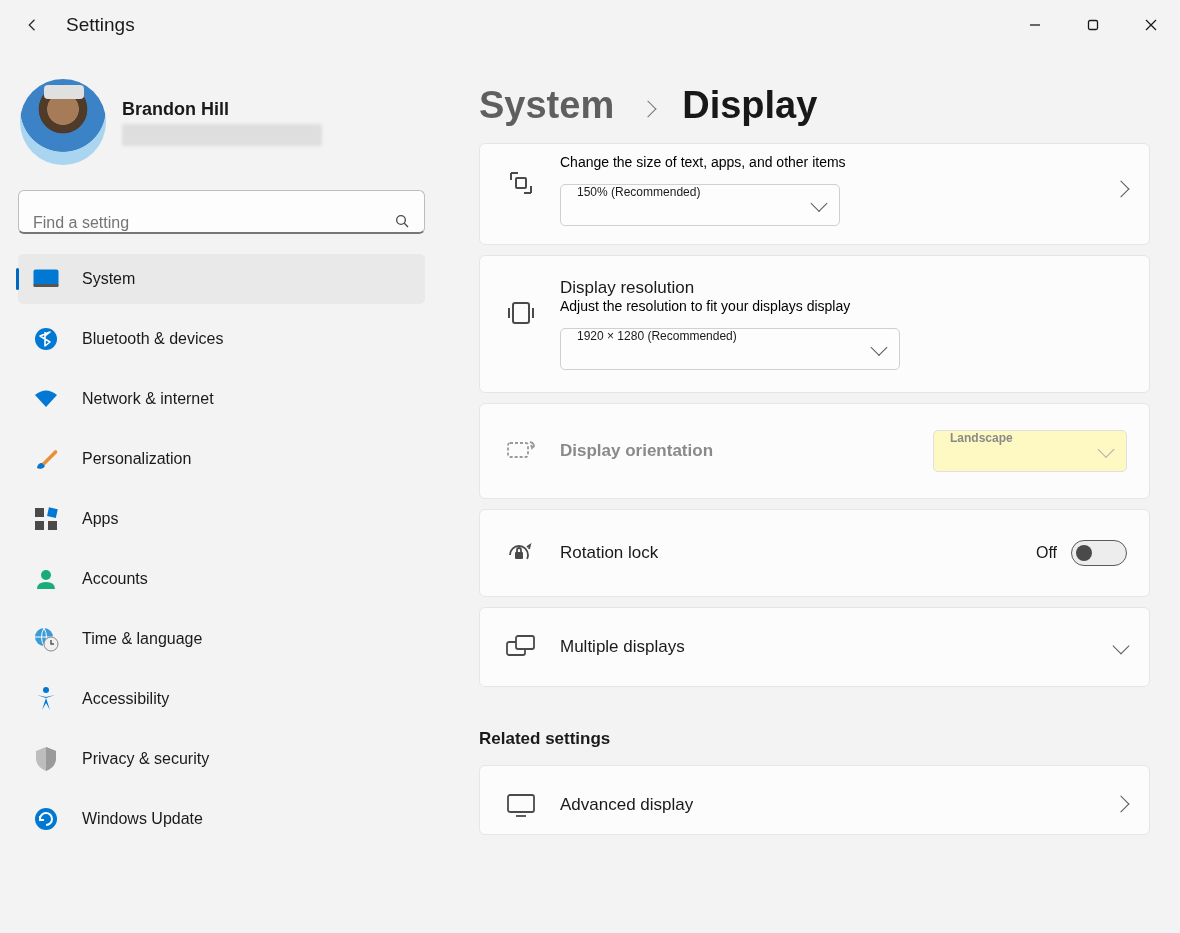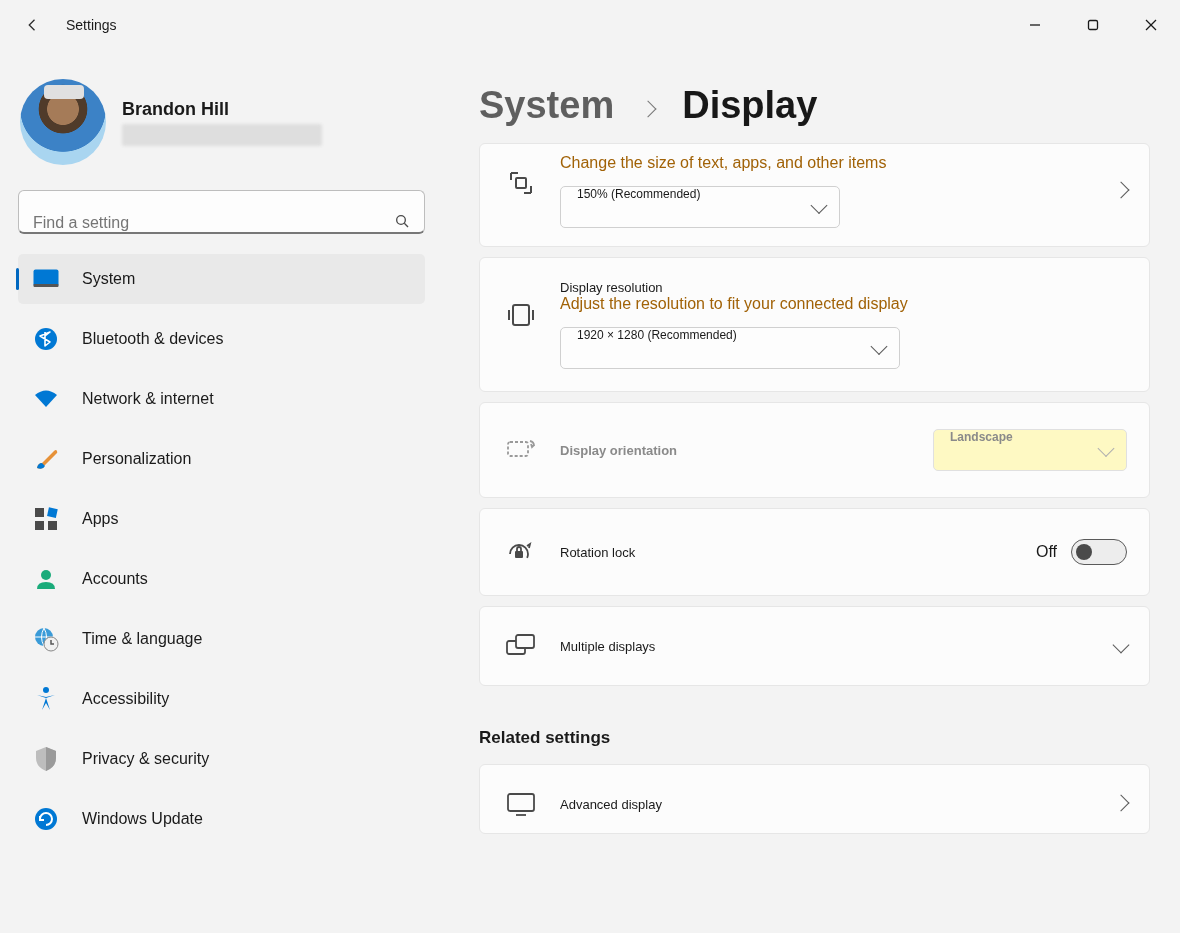--- a/index.html
+++ b/index.html
@@ -18,21 +18,21 @@
     padding: 0 0 0 18px;
   }
   .titlebar .back-btn {
     width: 30px; height: 30px;
     display: flex; align-items: center; justify-content: center;
     margin-right: 18px;
     border-radius: 6px;
     cursor: pointer;
   }
   .titlebar .title {
-    font-size: 14px;
+    font-size: 19px;
     color: #1a1a1a;
   }
   .window-controls {
     margin-left: auto;
     display: flex;
     height: 100%;
   }
   .window-controls .wc {
     width: 58px; height: 100%;
     display: flex; align-items: center; justify-content: center;
@@ -158,23 +158,23 @@
     position:relative;
   }
   .card.disabled { color:#8a8a8a; }
   .card .card-icon {
     width:34px; height:34px; flex-shrink:0;
     display:flex; align-items:center; justify-content:center;
     color:#4a4a4a;
   }
   .card.disabled .card-icon { color:#9a9a9a; }
   .card .card-body { flex:1; display:flex; flex-direction:column; gap:2px; }
-  .card .card-title { font-size:13px; color:#1a1a1a; }
+  .card .card-title { font-size:17px; color:#1a1a1a; }
   .card.disabled .card-title { color:#8a8a8a; }
-  .card .card-sub { font-size:16px; color:#a16207; }
+  .card .card-sub { font-size:14px; color:#000000; }
   .card .card-action { margin-left:auto; display:flex; align-items:center; gap:14px; }
   
   .scale-body { display:flex; flex-direction:column; gap:14px; width:100%; }
   
   .dropdown {
     height:42px;
     padding:0 40px 0 16px;
     border:1px solid #d0d0d0;
     border-radius:5px;
     display:flex; align-items:flex-start;
@@ -398,21 +398,21 @@
       <div class="card" style="align-items:flex-start; padding-top:22px; padding-bottom:22px;">
         <div class="card-icon" style="margin-top:18px;">
           <svg width="30" height="26" viewBox="0 0 30 26" fill="none" stroke="#4a4a4a" stroke-width="2">
               <rect x="7" y="3" width="16" height="20" rx="2"></rect>
               <path d="M3 8v10M27 8v10"></path>
             </svg>
         </div>
         <div class="card-body" style="gap:14px;">
           <div>
             <div class="card-title">Display resolution</div>
-            <div class="card-sub">Adjust the resolution to fit your connected display</div>
+            <div class="card-sub">Adjust the resolution to fit your displays display</div>
           </div>
           <div class="dropdown" style="width:340px;">
             <span>1920 × 1280 (Recommended)</span>
             <span class="chev"><span class="chev-down"></span></span>
           </div>
         </div>
       </div>
 
       <div class="card disabled" style="padding-top:26px; padding-bottom:26px;font-weight:bold;">
         <div class="card-icon">

